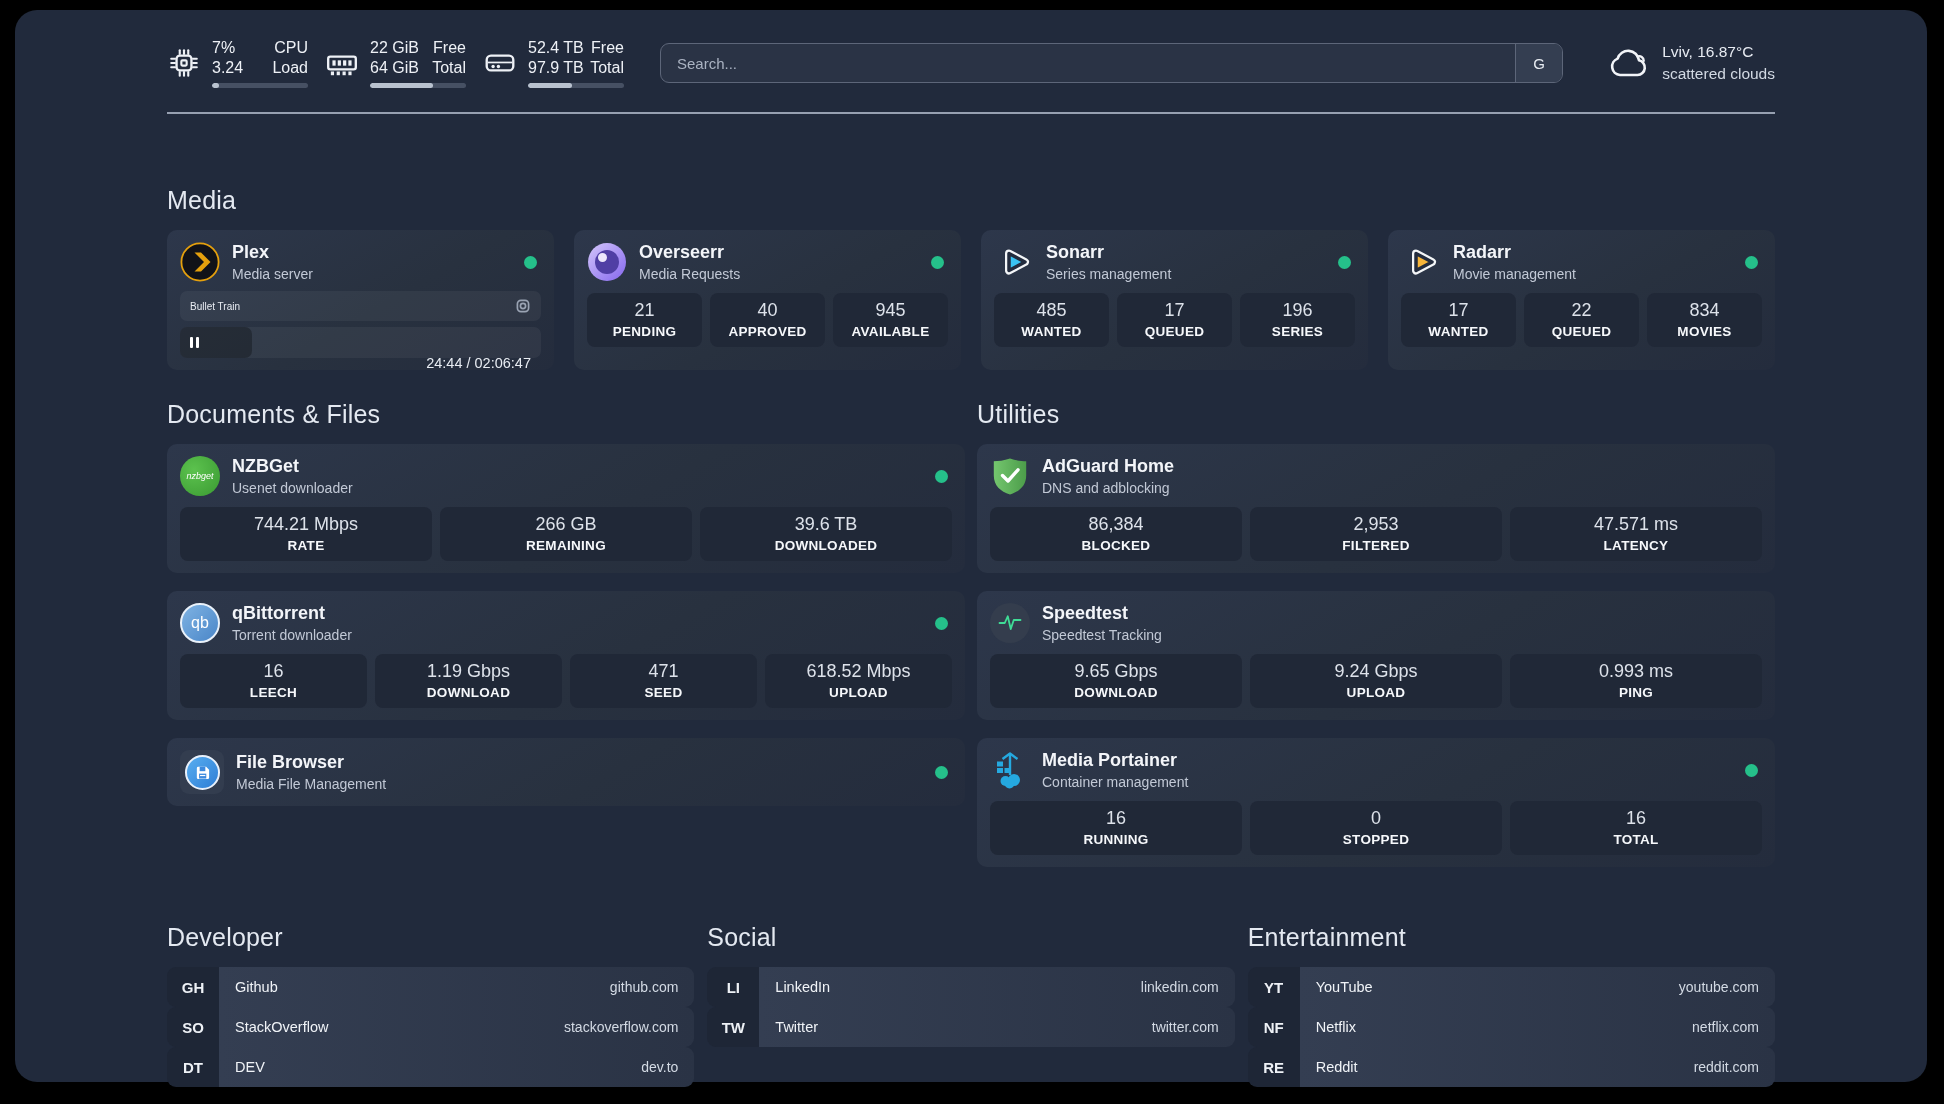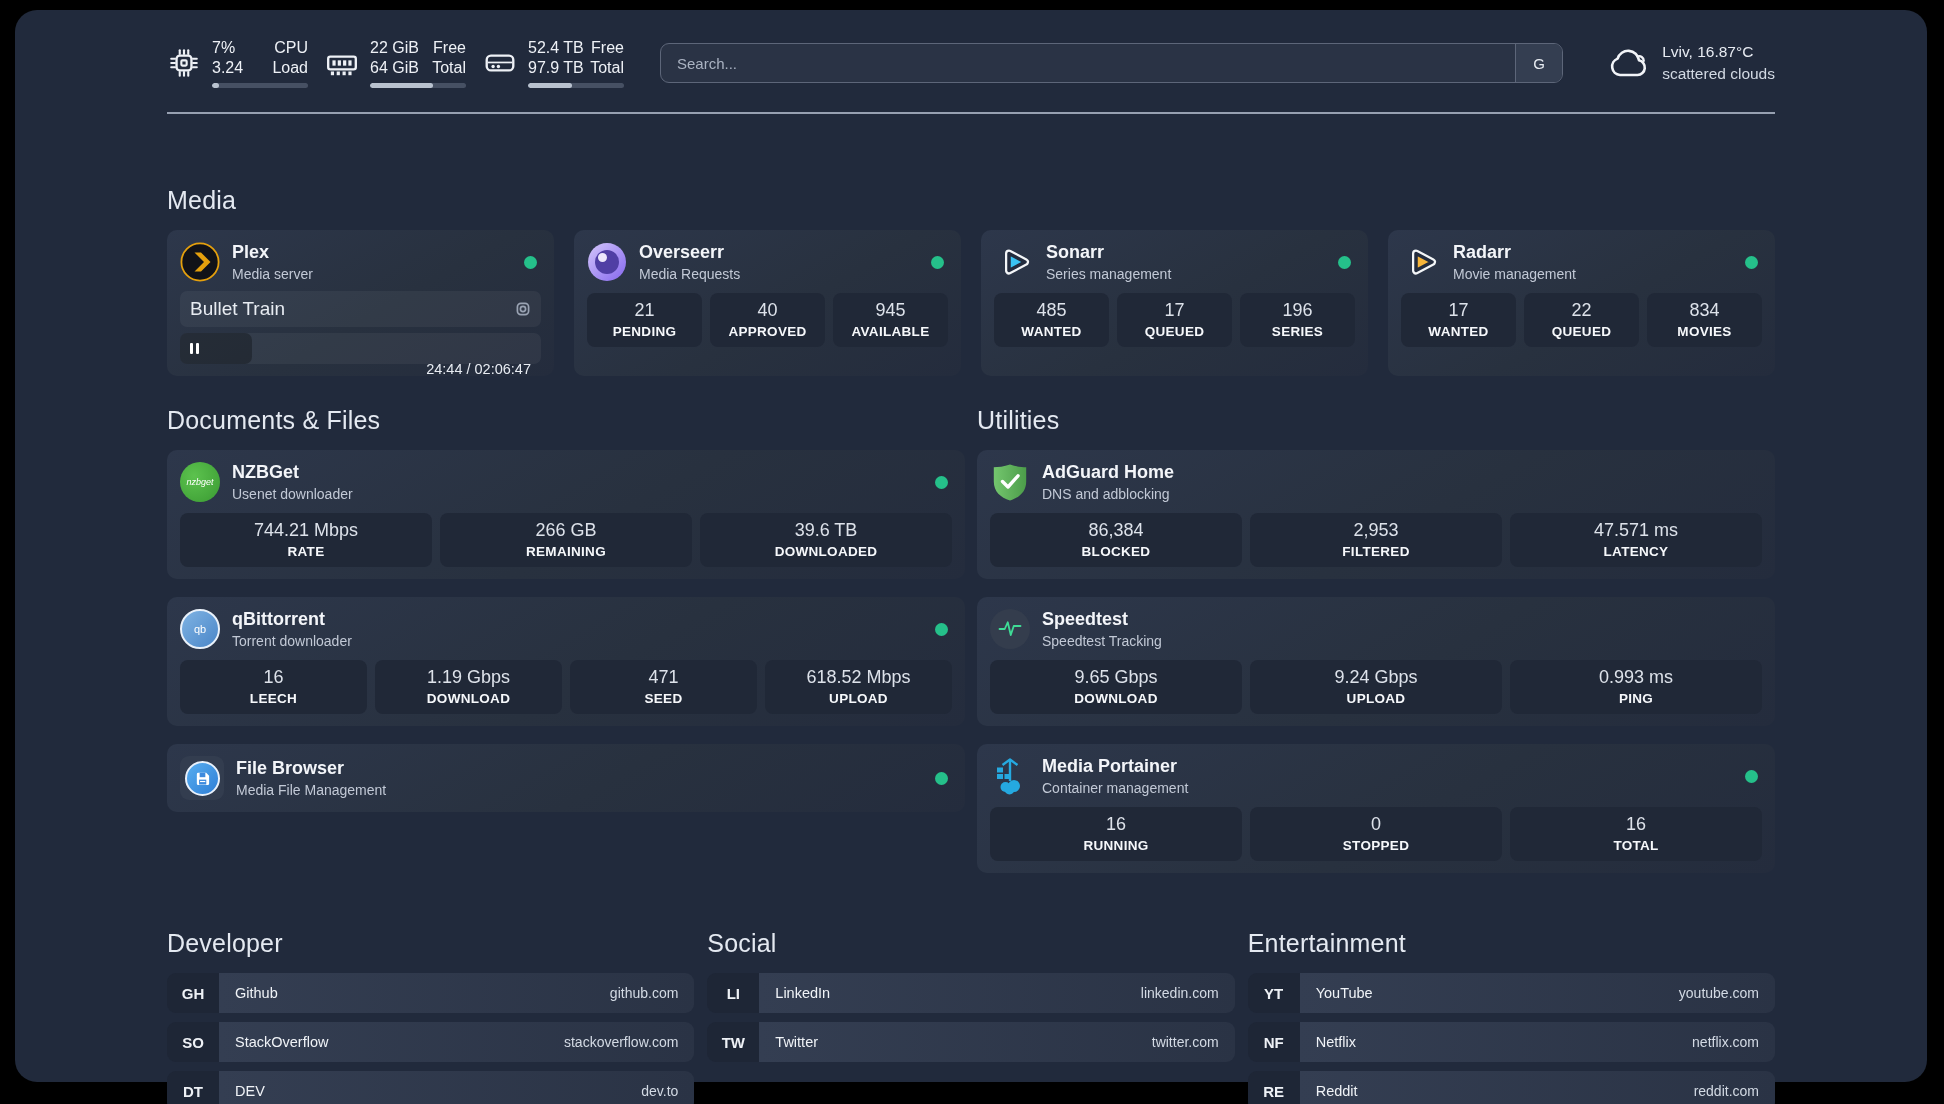--- a/index.html
+++ b/index.html
@@ -59,42 +59,42 @@
   .app-sub{font-size:14px;color:#c2c9d6;margin-top:3px;}
   .status-dot{width:13px;height:13px;border-radius:50%;background:#25c08a;flex:none;margin-right:4px;}
   .stat-row{display:flex;gap:8px;margin-top:11px;}
   .tile{flex:1;background:#202837;border-radius:8px;padding:7px 4px 8px;text-align:center;}
   .tile-value{font-size:18px;color:#dde2ea;}
   .tile-label{font-size:13.5px;font-weight:700;color:#f6f8fb;margin-top:3px;letter-spacing:.3px;}
   
   .player{margin-top:9px;display:flex;flex-direction:column;gap:6px;}
   .track-row{
     display:flex;align-items:center;justify-content:space-between;
-    background:rgba(255,255,255,.05);border-radius:7px;padding:7px 10px;font-size:19px;color:#e8ecf2;
+    background:rgba(255,255,255,.05);border-radius:7px;padding:7px 10px;font-size:10px;color:#e8ecf2;
   }
   .progress-row{
     position:relative;display:flex;align-items:center;
     background:rgba(255,255,255,.05);border-radius:7px;padding:6px 10px;height:19px;
   }
   .seek-fill{position:absolute;left:0;top:0;bottom:0;background:rgba(0,0,0,.28);border-radius:7px;}
   .pause-btn{position:relative;display:flex;gap:3px;cursor:pointer;}
   .pause-btn i{display:block;width:3px;height:11px;background:#fff;border-radius:1px;}
   .time{margin-left:auto;position:relative;font-size:14.5px;color:#e8ecf2;margin-top:40px;}
   
   .fb-wrap{width:44px;height:44px;flex:none;border-radius:9px;background:#333d4f;display:flex;align-items:center;justify-content:center;}
   .fb-circle{width:35px;height:35px;border-radius:50%;background:linear-gradient(135deg,#58aef0,#2e7ed6);border:2px solid #e9f1fb;box-sizing:border-box;display:flex;align-items:center;justify-content:center;}
   
   .circle-icon{width:40px;height:40px;border-radius:50%;display:flex;align-items:center;justify-content:center;box-sizing:border-box;}
   .nzb{background:radial-gradient(circle at 35% 35%,#5cc24e,#3a9a32);}
   .nzb span{font-size:9px;font-style:italic;color:#fff;}
   .qbt{background:linear-gradient(135deg,#7fb3e3,#4a86c8);border:2.5px solid #e9f1fa;}
-  .qbt span{font-size:11px;color:#fff;}
+  .qbt span{font-size:16px;color:#fff;}
   .spd{background:#343d4d;}
   
-  .link-row{display:flex;height:40px;margin-bottom:9px;border-radius:9px;overflow:hidden;cursor:pointer;}
+  .link-row{display:flex;height:40px;margin-bottom:0;border-radius:9px;overflow:hidden;cursor:pointer;}
   .link-abbr{width:52px;flex:none;background:#1e2636;display:flex;align-items:center;justify-content:center;font-size:15px;font-weight:600;color:#eef1f6;}
   .link-pill{
     flex:1;display:flex;align-items:center;justify-content:space-between;padding:0 16px;
     background:linear-gradient(90deg,#343e52,#2a3345);
   }
   .link-name{font-size:14.5px;color:#f0f3f7;}
   .link-url{font-size:14px;color:#d3dae4;}
 </style>
 </head>
 <body>

